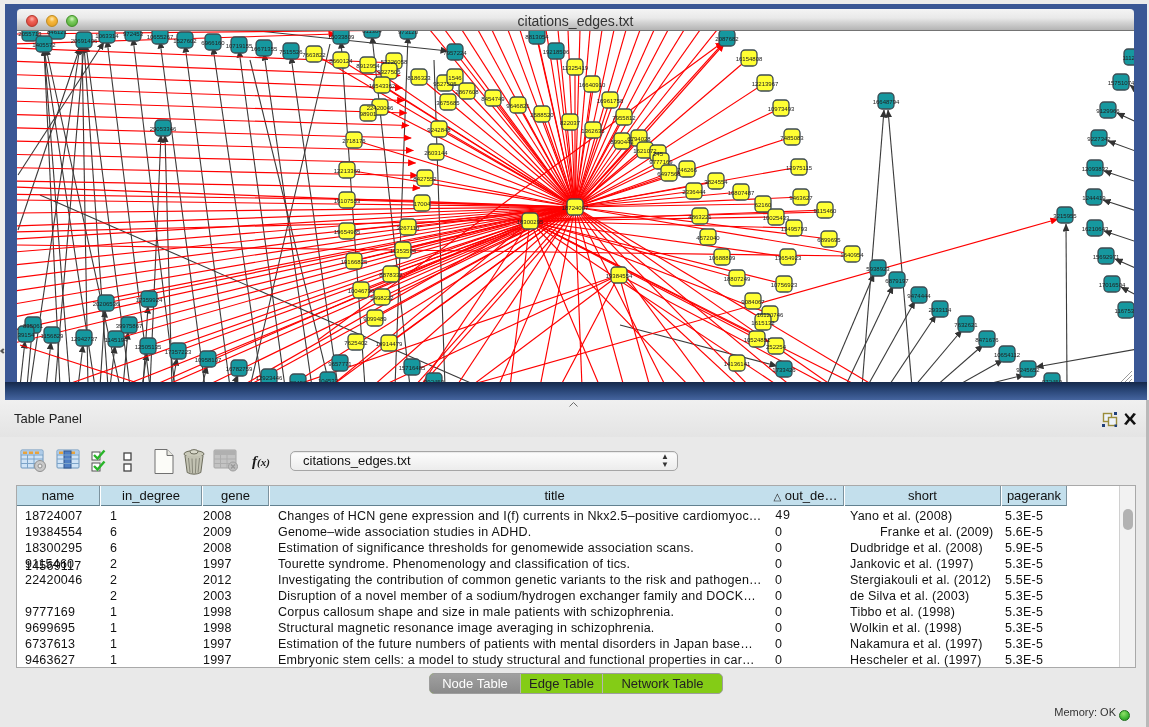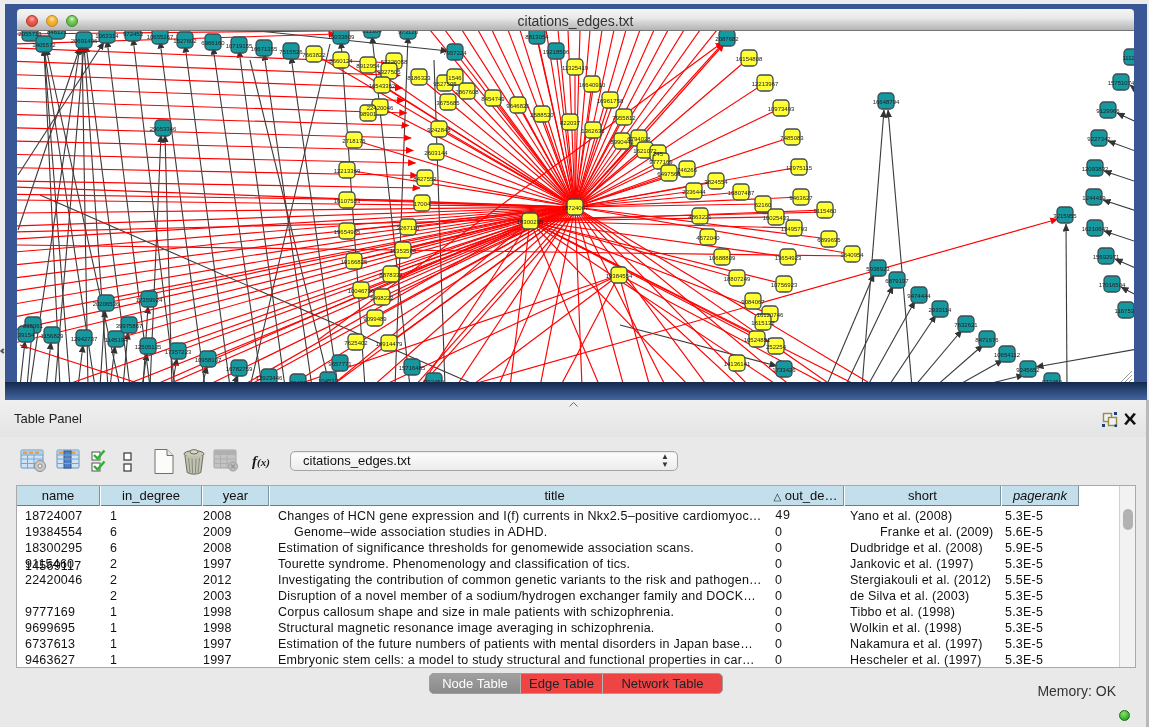--- a/index.html
+++ b/index.html
@@ -25,27 +25,27 @@
   padding-left:12px; box-shadow:inset 0 1px 1px rgba(0,0,0,0.08); }
 #combo .arr { position:absolute; right:8px; top:1px; font-size:8px; color:#333; line-height:8px; }
 #tablebox { position:absolute; left:16px; top:485px; width:1120px; height:183px;
   border:1px solid #a9a9a9; background:#fff; }
 .th { position:absolute; top:486px; height:20px; background:#c3dfec; border-right:1px solid #7c929e;
   border-bottom:1px solid #61808f; font-size:13px; color:#111; text-align:center; line-height:20px; }
 .tri { font-size:10px; color:#222; }
 .td { position:absolute; font-size:12.5px; letter-spacing:0.22px; color:#111; white-space:nowrap; }
 #sbar { position:absolute; left:1119px; top:486px; width:16px; height:181px; background:#f2f2f2; border-left:1px solid #d0d0d0; }
 #sthumb { position:absolute; left:1123px; top:509px; width:10px; height:21px; background:#b2b2b2; border-radius:5px; }
-#tabs { position:absolute; left:429px; top:673px; width:294px; height:21px; background:#ef4444;
+#tabs { position:absolute; left:429px; top:673px; width:294px; height:21px; background:#84cc16;
   border:1px solid #9d9d9d; border-radius:5px; font-size:13px; color:#222; }
 #tabs .seg { position:absolute; top:0; height:19px; line-height:19px; text-align:center; }
 #seg1 { left:0; width:90px; background:linear-gradient(180deg,#a0a0a0,#8a8a8a); color:#fff; border-radius:4px 0 0 4px; }
 #seg2 { left:90px; width:82px; border-left:1px solid #b5b5b5; }
 #seg3 { left:172px; width:120px; border-left:1px solid #b5b5b5; }
-#mem { position:absolute; right:33px; top:683px; font-size:14px; color:#333; }
+#mem { position:absolute; right:33px; top:706px; font-size:11px; color:#333; }
 #memdot { position:absolute; right:19px; top:710px; width:11px; height:11px; border-radius:50%;
   background:radial-gradient(circle at 40% 30%,#8fe06a,#3cb533 60%,#27861f 100%); border:1px solid #1c6d18; }
 #divarrow { position:absolute; left:569px; top:402px; width:9px; height:5px; z-index:9; }
 .picon { position:absolute; top:412px; }
 </style></head>
 <body>
 <div id="deskstrip"></div>
 <div id="desk"></div>
 <div id="shadowband"></div>
 <div id="win">
@@ -649,36 +649,36 @@
       </g>
       <circle cx="219" cy="20.5" r="4.5" fill="#bdbdbd" stroke="#9d9d9d"></circle>
       <path d="M217 18.5 l4 4 M221 18.5 l-4 4" stroke="#989898" stroke-width="1.2"></path>
     </g>
     <text x="238" y="20" font-family="Liberation Serif, serif" font-style="italic" font-weight="bold" font-size="15" fill="#1a1a1a">f<tspan font-size="11">(x)</tspan></text>
   </svg>
 <div id="combo">citations_edges.txt<span class="arr">▲<br>▼</span></div>
 <div id="tablebox"></div>
 <div class="th" style="left:17px;width:83px;">name</div>
 <div class="th" style="left:101px;width:101px;">in_degree</div>
-<div class="th" style="left:203px;width:66px;">year</div>
+<div class="th" style="left:203px;width:66px;">gene</div>
 <div class="th" style="left:270px;width:570px;">title</div>
 <div class="th" style="left:768px;width:76px;"><span class="tri">△</span> out_de…</div>
 <div class="th" style="left:845px;width:156px;">short</div>
-<div class="th" style="left:1002px;width:77px;font-style:italic;">pagerank</div>
+<div class="th" style="left:1002px;width:65px;">pagerank</div>
 <div class="td" style="left:25px;top:509px;">18724007</div>
 <div class="td" style="left:110px;top:509px;">1</div>
 <div class="td" style="left:203px;top:509px;">2008</div>
 <div class="td" style="left:278px;top:509px;">Changes of HCN gene expression and I(f) currents in Nkx2.5–positive cardiomyoc…</div>
 <div class="td" style="left:775px;top:509px;font-family:Liberation Mono, monospace;">49</div>
 <div class="td" style="left:850px;top:509px;">Yano et al. (2008)</div>
 <div class="td" style="left:1005px;top:509px;">5.3E-5</div>
 <div class="td" style="left:25px;top:525px;">19384554</div>
 <div class="td" style="left:110px;top:525px;">6</div>
 <div class="td" style="left:203px;top:525px;">2009</div>
-<div class="td" style="left:294px;top:525px;">Genome–wide association studies in ADHD.</div>
+<div class="td" style="left:278px;top:525px;">Genome–wide association studies in ADHD.</div>
 <div class="td" style="left:775px;top:525px;">0</div>
 <div class="td" style="left:880px;top:525px;">Franke et al. (2009)</div>
 <div class="td" style="left:1005px;top:525px;">5.6E-5</div>
 <div class="td" style="left:25px;top:541px;">18300295</div>
 <div class="td" style="left:110px;top:541px;">6</div>
 <div class="td" style="left:203px;top:541px;">2008</div>
 <div class="td" style="left:278px;top:541px;">Estimation of significance thresholds for genomewide association scans.</div>
 <div class="td" style="left:775px;top:541px;">0</div>
 <div class="td" style="left:850px;top:541px;">Dudbridge et al. (2008)</div>
 <div class="td" style="left:1005px;top:541px;">5.9E-5</div>

